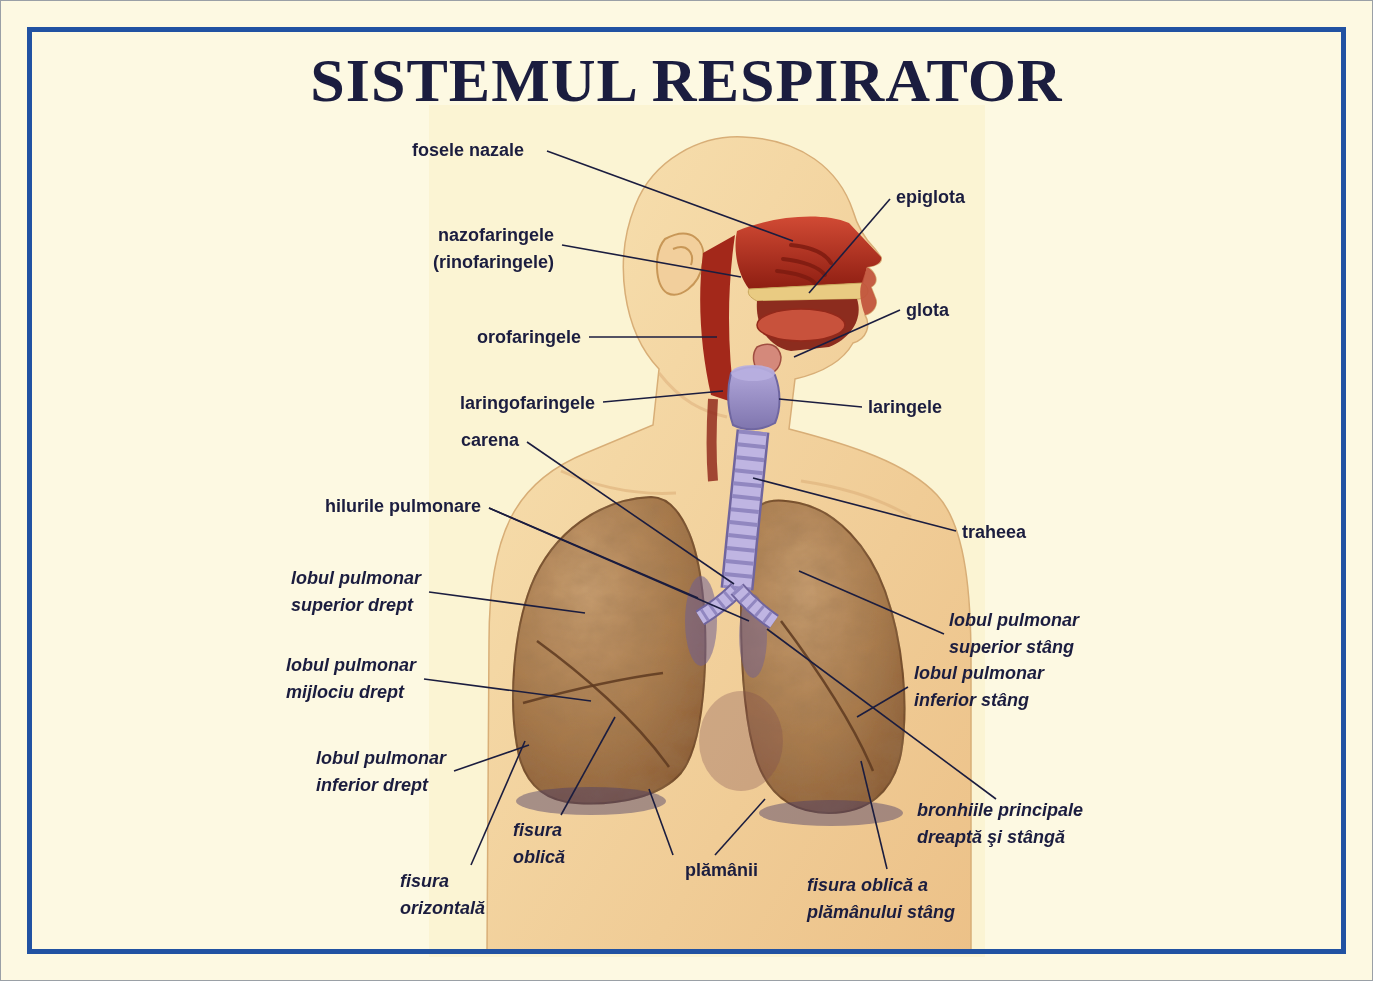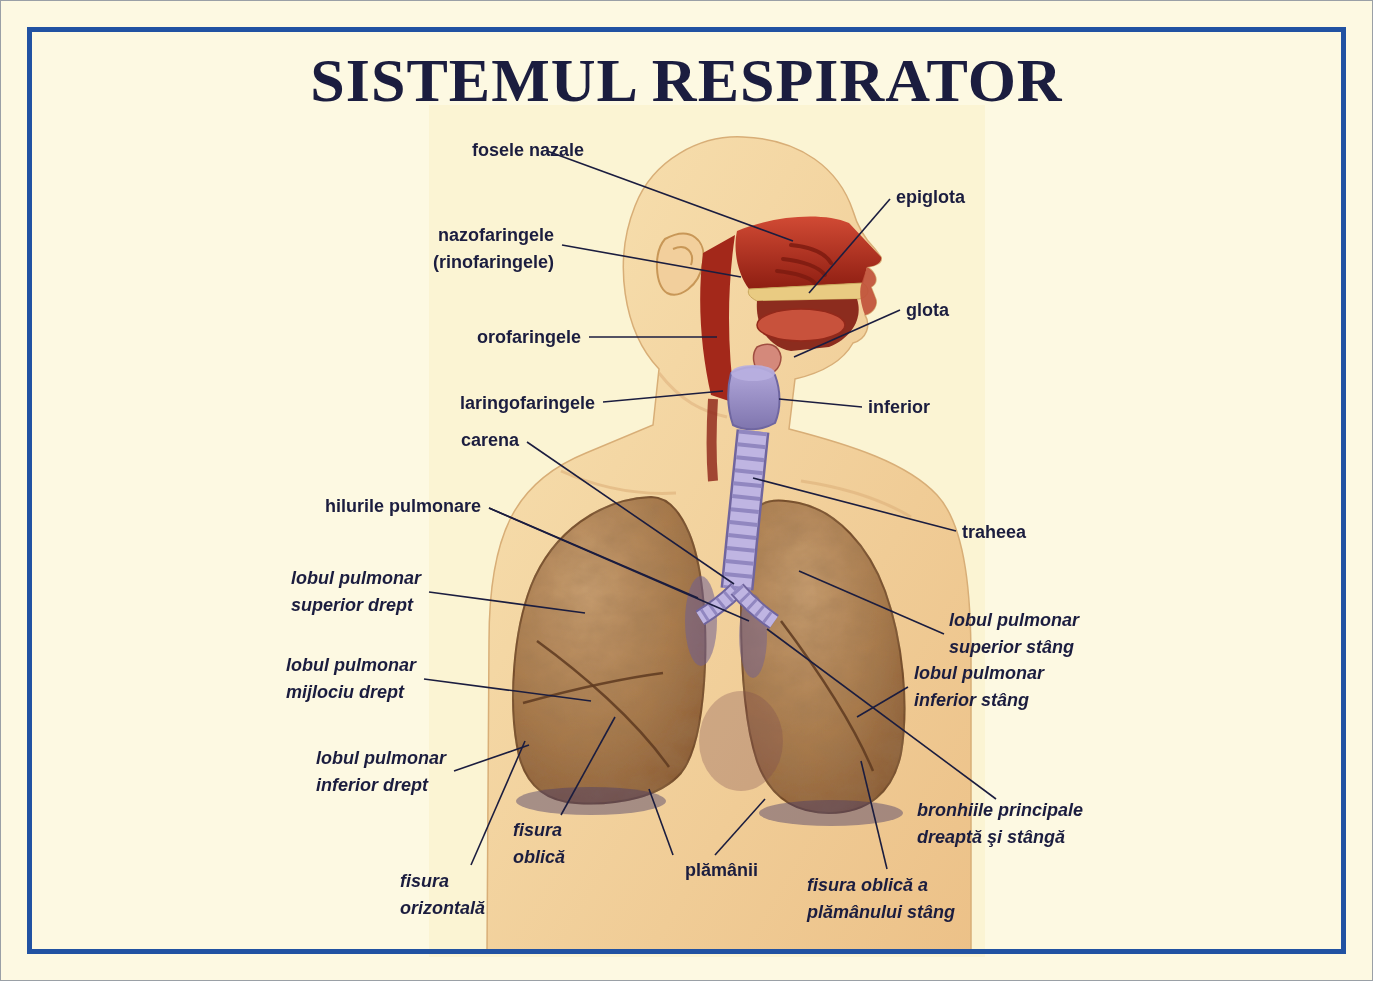--- a/index.html
+++ b/index.html
@@ -39,21 +39,21 @@
     position:absolute;
     font-weight:bold;
     font-size:18px;
     line-height:1.5;
     color:var(--ink);
     white-space:pre-line;
   }
   .ta-r{text-align:right;}
   .ta-c{font-style:italic;}
   
-  .l-fosele{right:788px;top:136px;text-align:center;}
+  .l-fosele{right:848px;top:136px;text-align:center;}
   .l-epiglota{left:895px;top:183px;}
   .l-nazo{right:818px;top:221px;}
   .l-glota{left:905px;top:296px;}
   .l-oro{right:791px;top:323px;}
   .l-laringo{right:777px;top:389px;}
   .l-laringele{left:867px;top:393px;}
   .l-carena{right:853px;top:426px;}
   .l-traheea{left:961px;top:518px;}
   .l-hilurile{right:891px;top:492px;}
   .l-supdrept{right:951px;top:564px;}
@@ -206,21 +206,21 @@
 
   <h1 class="title">SISTEMUL RESPIRATOR</h1>
 
   <div class="lbl ta-r l-fosele">fosele nazale</div>
   <div class="lbl l-epiglota">epiglota</div>
   <div class="lbl ta-r l-nazo">nazofaringele
 (rinofaringele)</div>
   <div class="lbl l-glota">glota</div>
   <div class="lbl ta-r l-oro">orofaringele</div>
   <div class="lbl ta-r l-laringo">laringofaringele</div>
-  <div class="lbl l-laringele">inferior</div>
+  <div class="lbl l-laringele">laringele</div>
   <div class="lbl ta-r l-carena">carena</div>
   <div class="lbl l-traheea">traheea</div>
   <div class="lbl ta-r l-hilurile">hilurile pulmonare</div>
   <div class="lbl ta-c l-supdrept">lobul pulmonar
 superior drept</div>
   <div class="lbl ta-c l-supstang">lobul pulmonar
 superior stâng</div>
   <div class="lbl ta-c l-mijlociu">lobul pulmonar
 mijlociu drept</div>
   <div class="lbl ta-c l-infstang">lobul pulmonar

